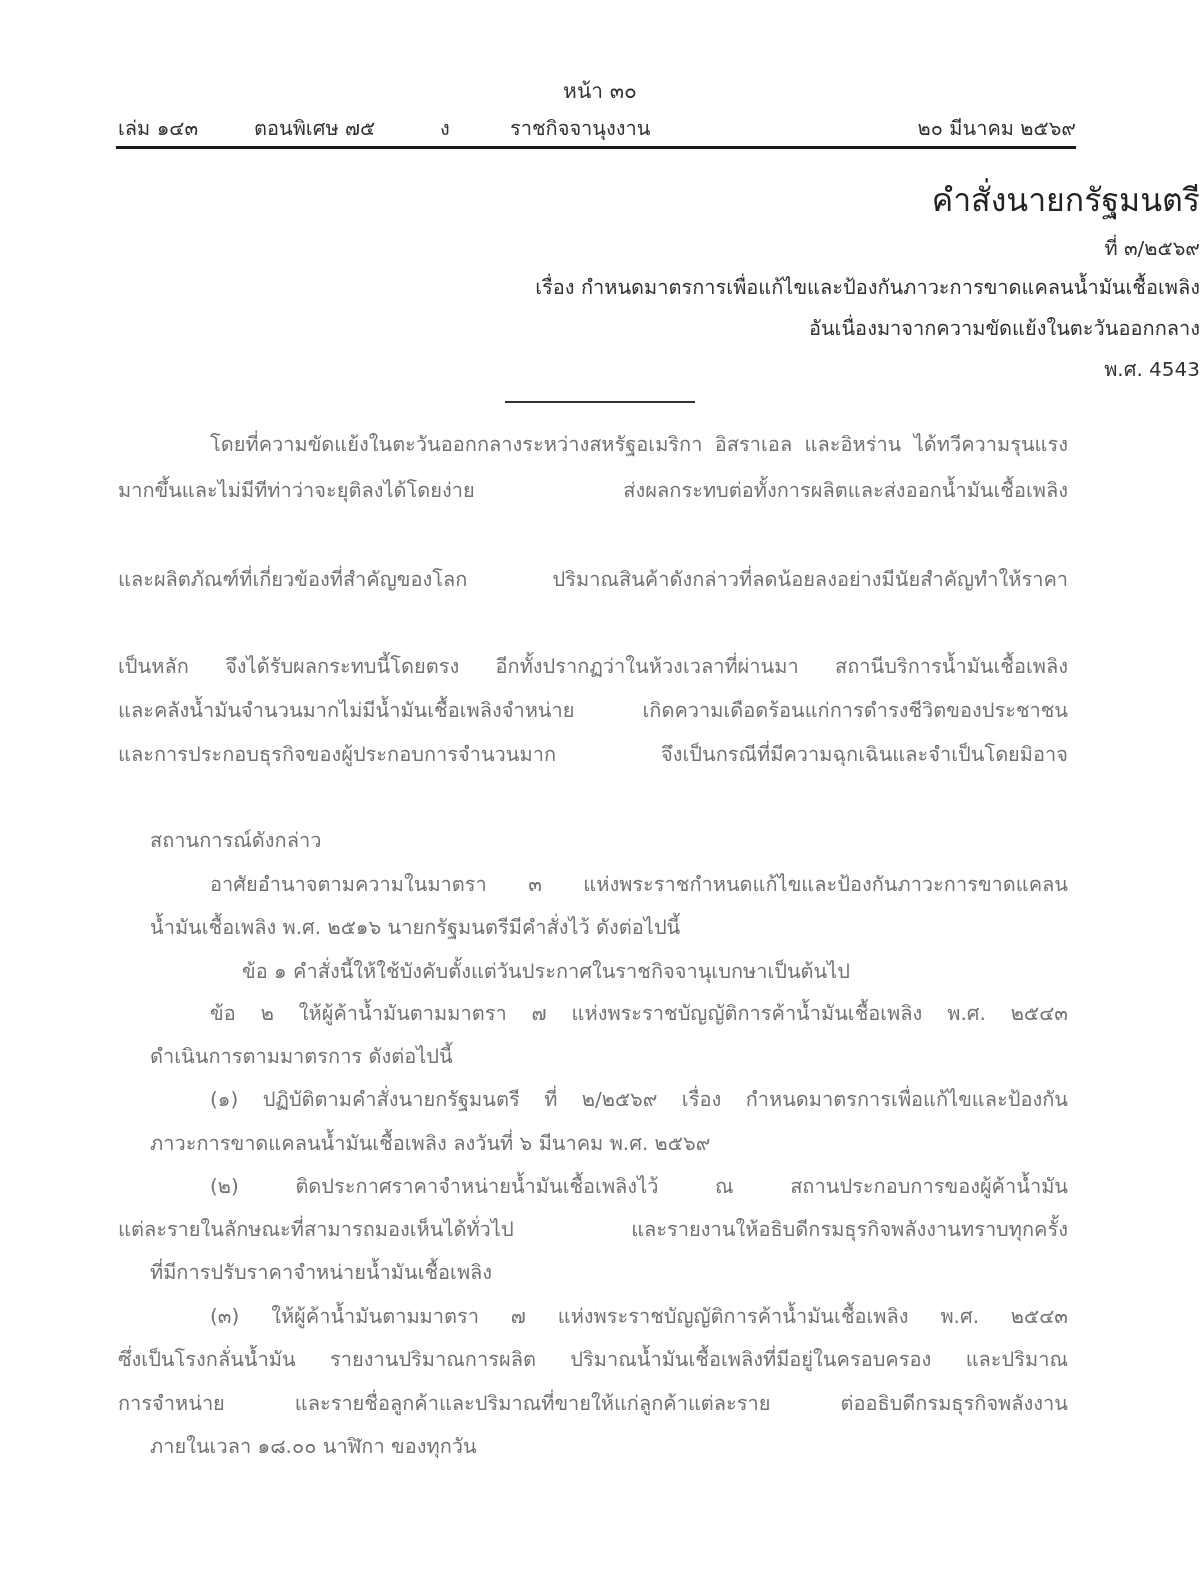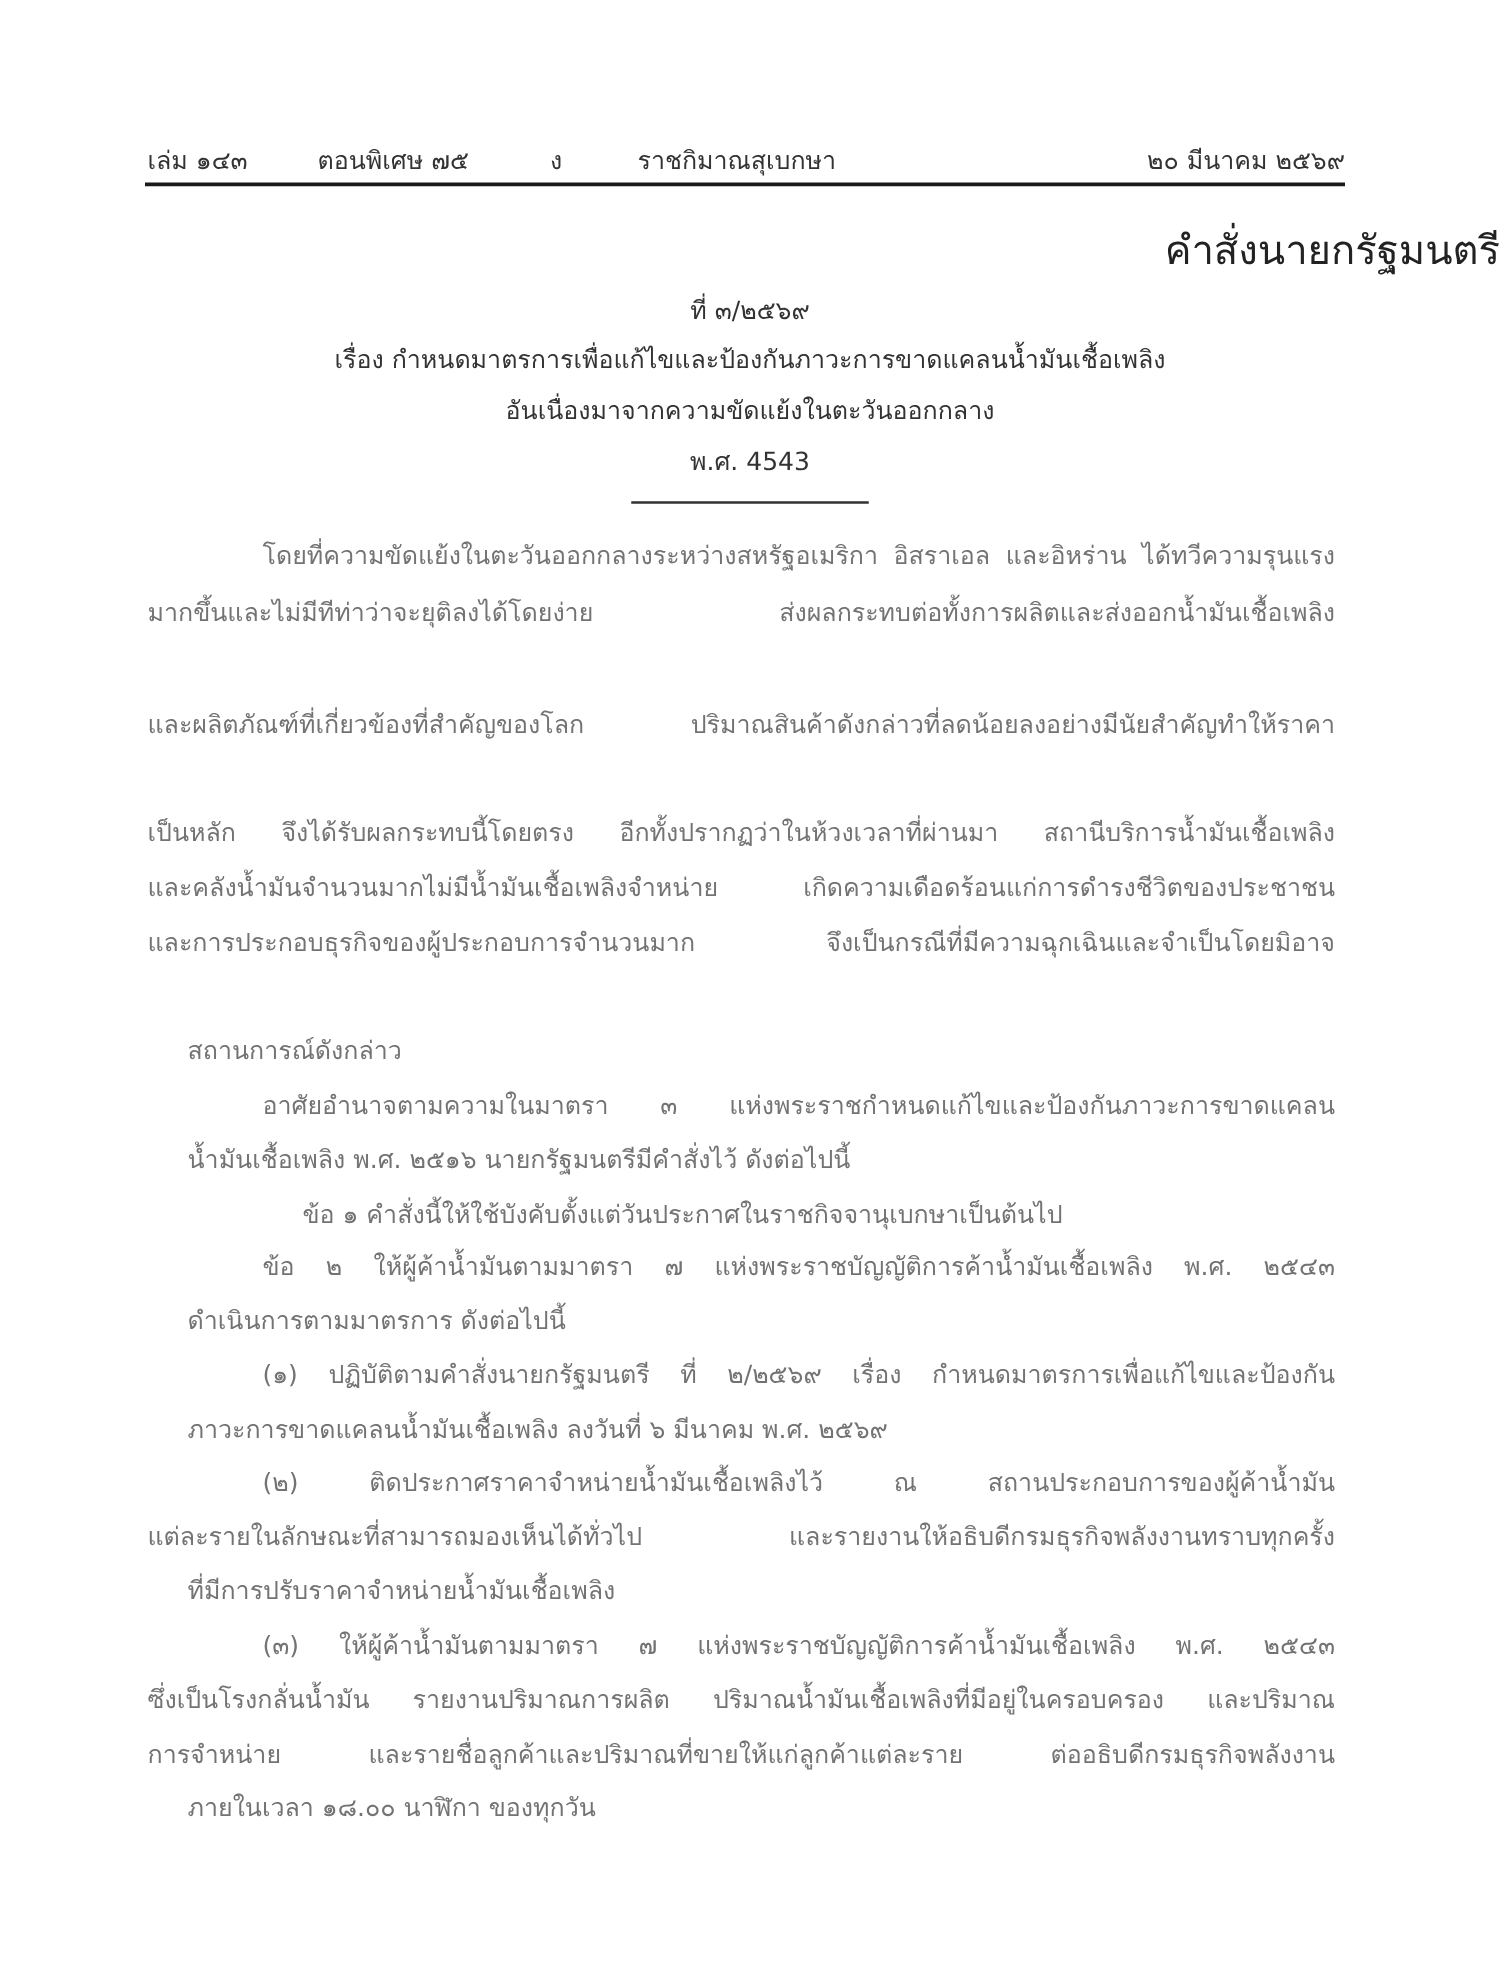--- a/index.html
+++ b/index.html
@@ -6,36 +6,37 @@
   body {
     width: 1200px; height: 1577px; position: relative; overflow: hidden;
     font-family: "DejaVu Sans", sans-serif; color: #222222;
   }
   .page { position: absolute; left: 0; top: 0; width: 1200px; height: 1577px; }
   .pagenum { position: absolute; top: 74px; left: 0; width: 1200px; text-align: center; font-size: 21px; color: #333; }
   .hdr { position: absolute; top: 112px; left: 118px; width: 958px; height: 30px; font-size: 20px; color: #333; }
   .hdr span { position: absolute; top: 0; white-space: nowrap; }
   .hdr-rule { position: absolute; top: 146px; left: 116px; width: 960px; height: 3px; background: #1a1a1a; }
   .title { position: absolute; top: 174px; left: 0; width: 1200px; text-align: right; font-size: 32px; color: #222; }
-  .center-line { position: absolute; left: 0; width: 1200px; text-align: center; font-size: 20px; color: #333; }
+  .center-line { position: absolute; left: 0; width: 1200px; text-align: right; font-size: 20px; color: #333; }
   .short-rule { position: absolute; top: 401px; left: 505px; width: 190px; height: 2px; background: #333; }
   .body-line { position: absolute; left: 118px; width: 950px; font-size: 20px; color: #737373; white-space: nowrap; text-align: justify; text-align-last: justify; }
   .body-line.last { text-align-last: left; margin-left: 32px; }
   .indent { left: 210px; width: 858px; }
 </style>
 </head>
 <body>
 
 <div class="page">
+  <div class="pagenum">หน้า ๓๐</div>
 
   <div class="hdr">
     <span style="left:0">เล่ม ๑๔๓</span>
     <span style="left:136px">ตอนพิเศษ ๗๕</span>
     <span style="left:322px">ง</span>
-    <span style="left:392px">ราชกิมาณสุเบกษา</span>
+    <span style="left:392px">ราชกิจจานุงงาน</span>
     <span style="right:0">๒๐ มีนาคม ๒๕๖๙</span>
   </div>
   <div class="hdr-rule"></div>
 
   <div class="title">คำสั่งนายกรัฐมนตรี</div>
   <div class="center-line" style="top:232px">ที่ ๓/๒๕๖๙</div>
   <div class="center-line" style="top:271px">เรื่อง  กำหนดมาตรการเพื่อแก้ไขและป้องกันภาวะการขาดแคลนน้ำมันเชื้อเพลิง</div>
   <div class="center-line" style="top:312px">อันเนื่องมาจากความขัดแย้งในตะวันออกกลาง</div>
   <div class="center-line" style="top:353px">พ.ศ. 4543</div>
   <div class="short-rule"></div>

